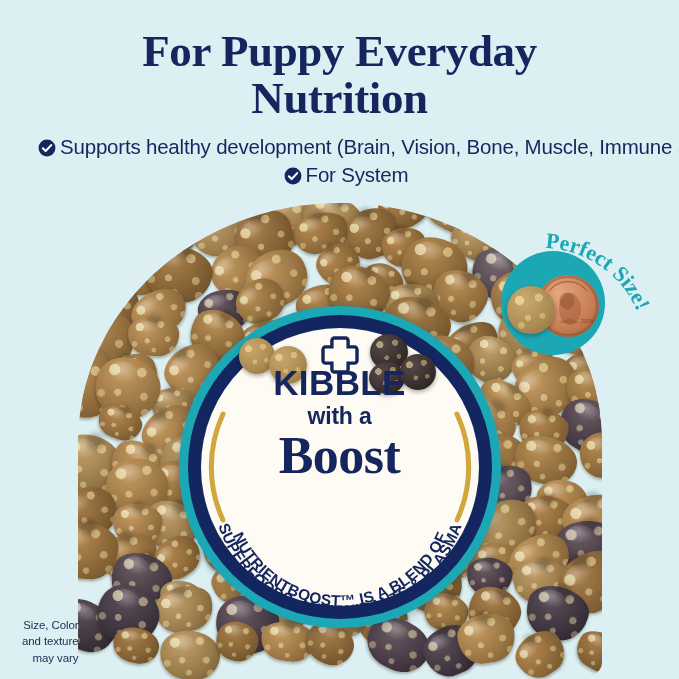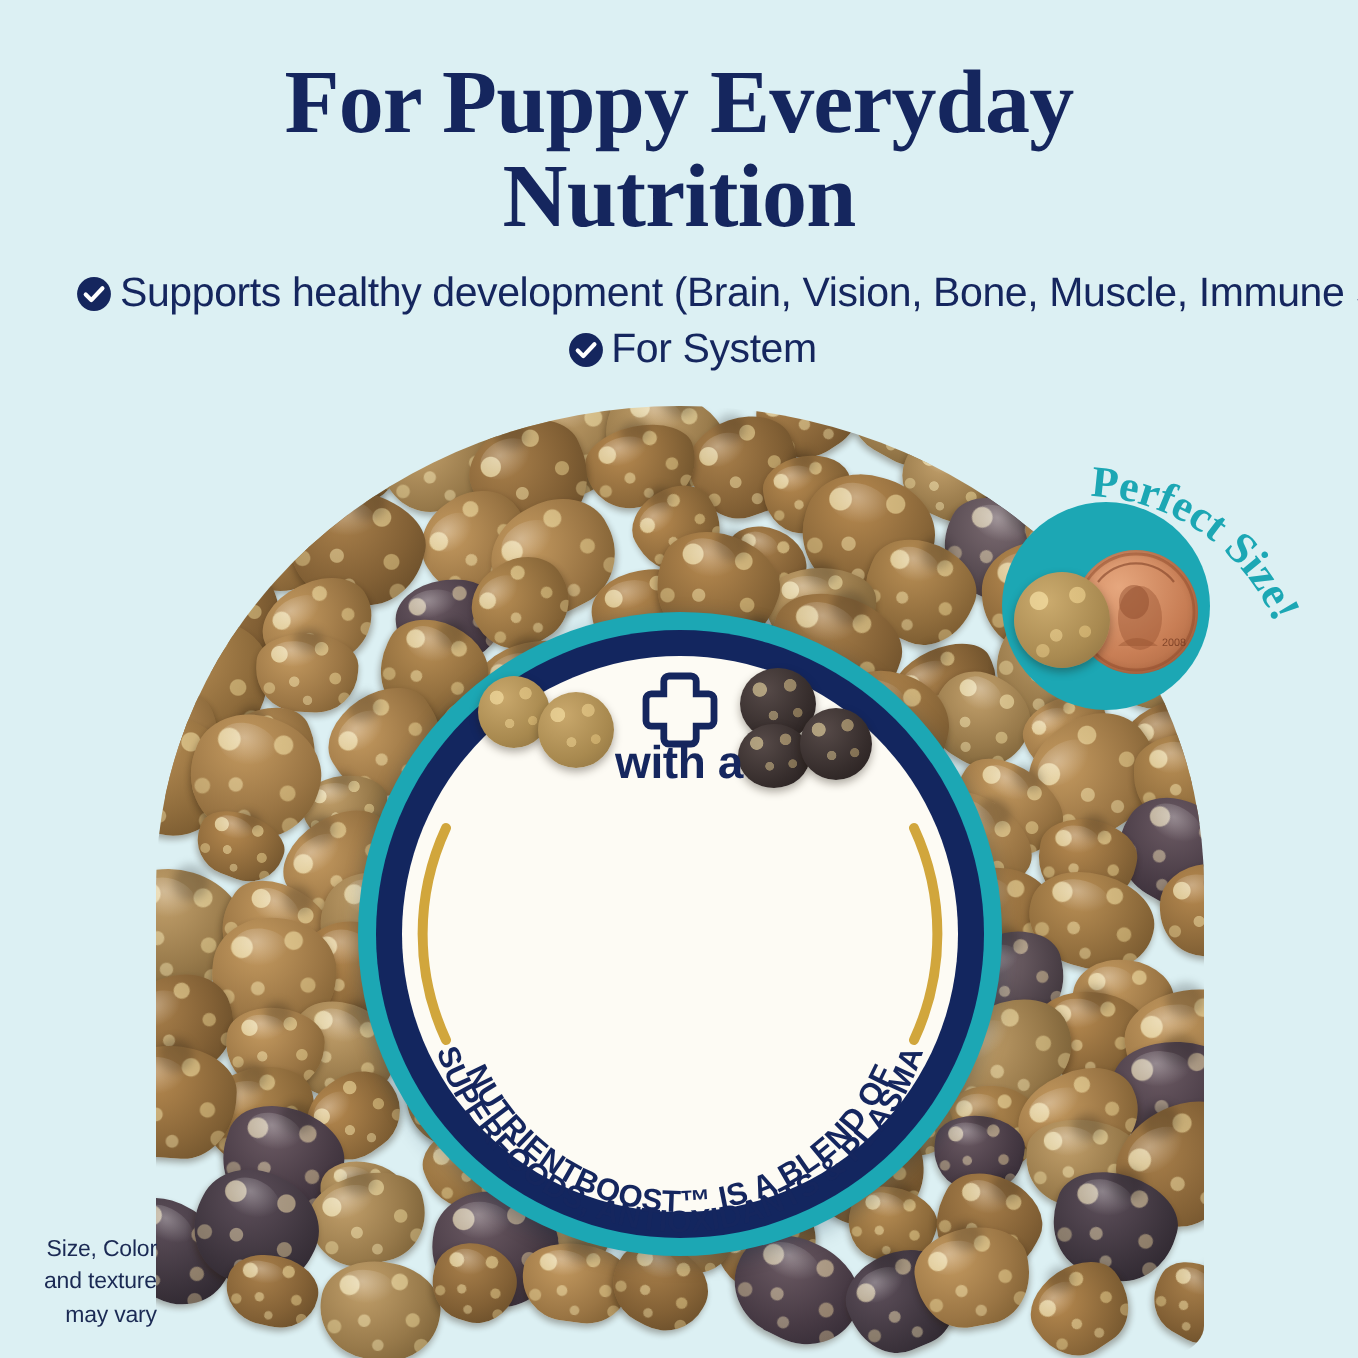--- a/index.html
+++ b/index.html
@@ -589,21 +589,23 @@
     <div class="bk tan" style="left:90px;  top:40px; width:38px; height:38px;"></div>
     <div class="bk dark" style="left:191px; top:28px; width:38px; height:36px;"></div>
     <div class="bk dark" style="left:190px; top:56px; width:36px; height:32px;"></div>
     <div class="bk dark" style="left:221px; top:48px; width:36px; height:36px;"></div>
 
     <svg id="plus-ic" width="42" height="42" viewBox="0 0 42 42">
       <path d="M15.5 4 h11 a2.6 2.6 0 0 1 2.6 2.6 v6.3 h6.3 a2.6 2.6 0 0 1 2.6 2.6 v11 a2.6 2.6 0 0 1 -2.6 2.6 h-6.3 v6.3 a2.6 2.6 0 0 1 -2.6 2.6 h-11 a2.6 2.6 0 0 1 -2.6 -2.6 v-6.3 h-6.3 a2.6 2.6 0 0 1 -2.6 -2.6 v-11 a2.6 2.6 0 0 1 2.6 -2.6 h6.3 v-6.3 a2.6 2.6 0 0 1 2.6 -2.6 z" fill="none" stroke="#15265e" stroke-width="3.4"></path>
     </svg>
 
     <div id="badge-inner">
+      <div id="kibble-line">KIBBLE</div>
       <div id="with-a">with a</div>
+      <div id="boost">Boost</div>
     </div>
   </div>
 
   <div id="perfect">
     <div id="ps-circle"></div>
     <div id="ps-penny">
       <svg width="62" height="62" viewBox="0 0 62 62">
         <circle cx="31" cy="31" r="29" fill="none" stroke="rgba(140,70,40,0.45)" stroke-width="1.4"></circle>
         <path d="M12 16 A 24 24 0 0 1 50 16" fill="none" stroke="rgba(120,58,32,0.55)" stroke-width="1.1"></path>
         <ellipse cx="33" cy="34" rx="11" ry="16" fill="rgba(150,82,48,0.42)"></ellipse>

